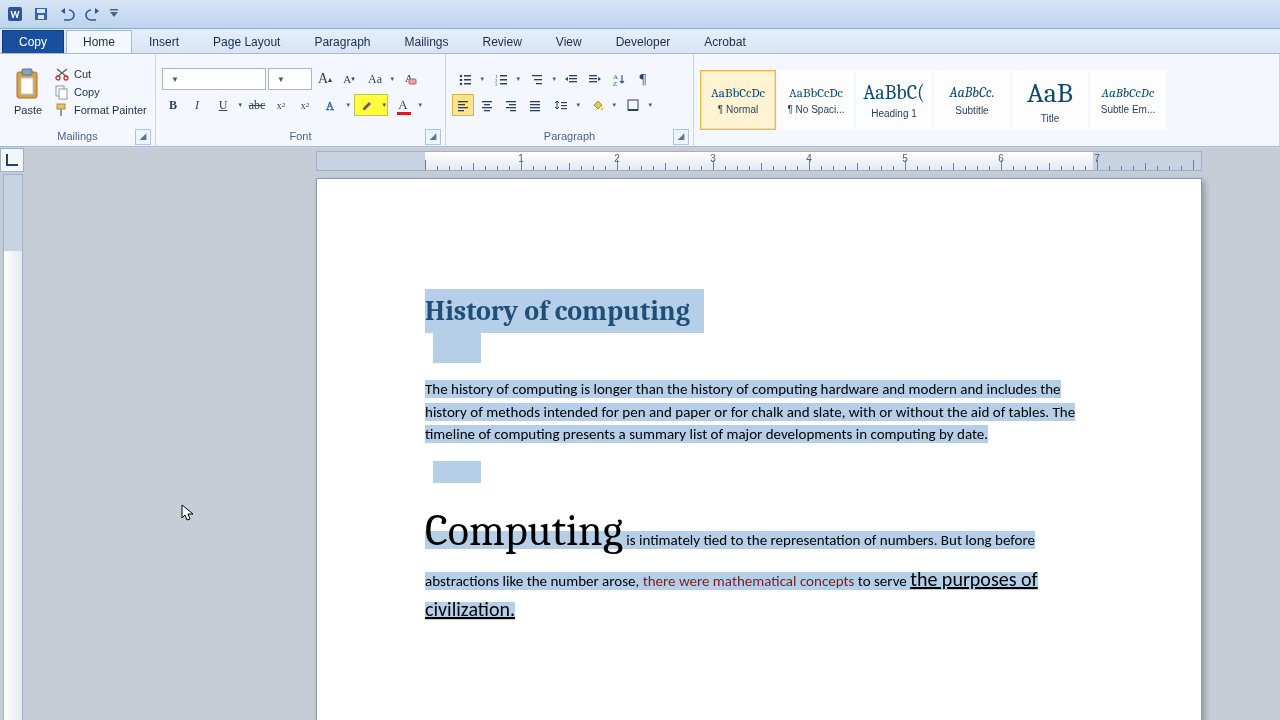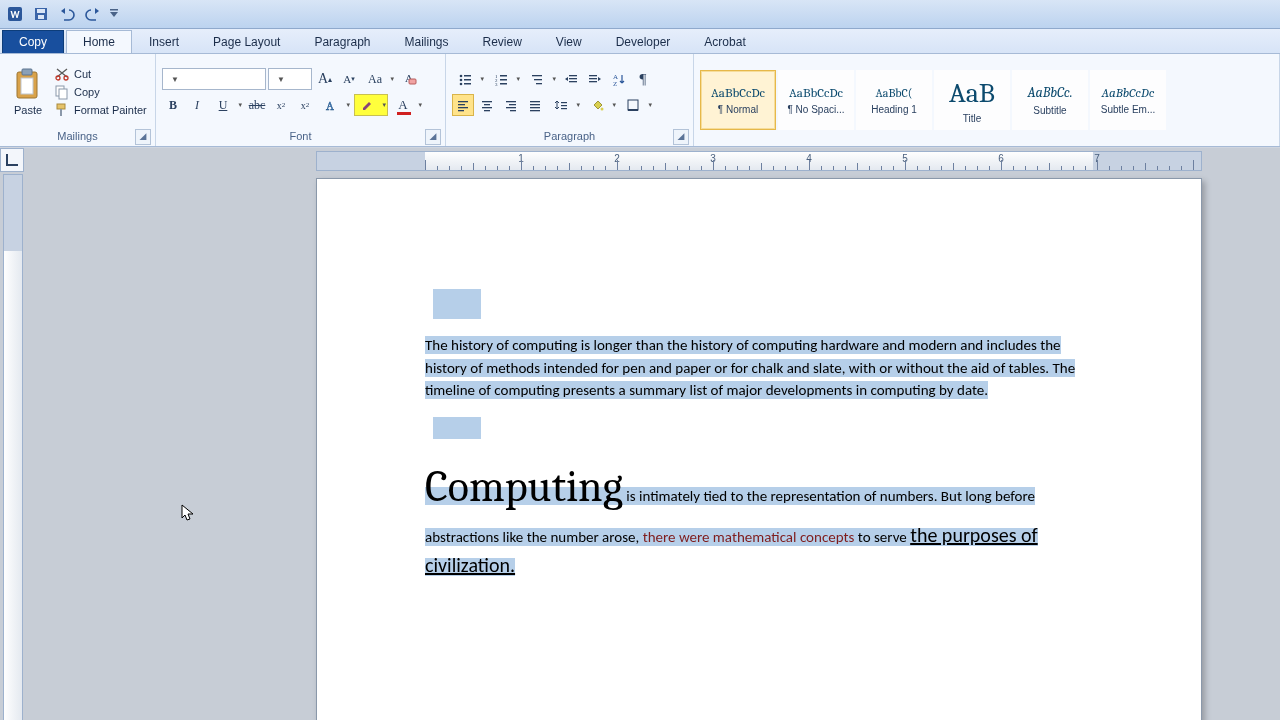--- a/index.html
+++ b/index.html
@@ -333,30 +333,30 @@
       <div class="styles-body" id="styles-gallery">
           <div class="style-tile active">
             <div class="samp" style="font-size: 13px;">AaBbCcDc</div>
             <div class="sname">¶ Normal</div>
           </div>
           <div class="style-tile">
             <div class="samp" style="font-size: 13px;">AaBbCcDc</div>
             <div class="sname">¶ No Spaci...</div>
           </div>
           <div class="style-tile">
-            <div class="samp" style="font-size: 12px;">AaBbC(</div>
+            <div class="samp" style="font-size: 20px;">AaBbC(</div>
             <div class="sname">Heading 1</div>
+          </div>
+          <div class="style-tile">
+            <div class="samp" style="font-size: 14px; font-style: italic;">AaBbCc.</div>
+            <div class="sname">Subtitle</div>
           </div>
           <div class="style-tile">
             <div class="samp" style="font-size: 28px;">AaB</div>
             <div class="sname">Title</div>
-          </div>
-          <div class="style-tile">
-            <div class="samp" style="font-size: 14px; font-style: italic;">AaBbCc.</div>
-            <div class="sname">Subtitle</div>
           </div>
           <div class="style-tile">
             <div class="samp" style="font-size: 13px; font-style: italic;">AaBbCcDc</div>
             <div class="sname">Subtle Em...</div>
           </div>
         </div>
     </div>
   </div>
 
 </div>
@@ -445,20 +445,21 @@
         <div style="position: absolute; bottom: 0px; width: 1px; background: rgb(109, 128, 160); left: 876px; height: 10px;"></div>
       </div>
   </div>
 
   <div class="vruler">
     <div class="shade" style="top:0;height:76px"></div>
   </div>
 
   <div class="page">
     <div class="content">
+      <span class="h1 hsel">History of computing</span>
       <div class="hsel" style="width:48px;height:30px;margin-left:8px"></div>
 
       <p class="para"><span class="hsel">The history of computing is longer than the history of computing hardware and modern and includes the history of methods intended for pen and paper or for chalk and slate, with or without the aid of tables. The timeline of computing presents a summary list of major developments in computing by date.</span></p>
 
       <div class="hsel" style="width:48px;height:22px;margin-left:8px"></div>
 
       <p class="para"><span class="hsel"><span class="big">Computing</span><span> is intimately tied to the representation of numbers. But long before abstractions like the number arose, </span><span class="hlink">there were mathematical concepts</span><span> to serve </span><span class="ulinks" style="font-size:20px">the purposes of civilization.</span></span></p>
 
     </div>
   </div>

